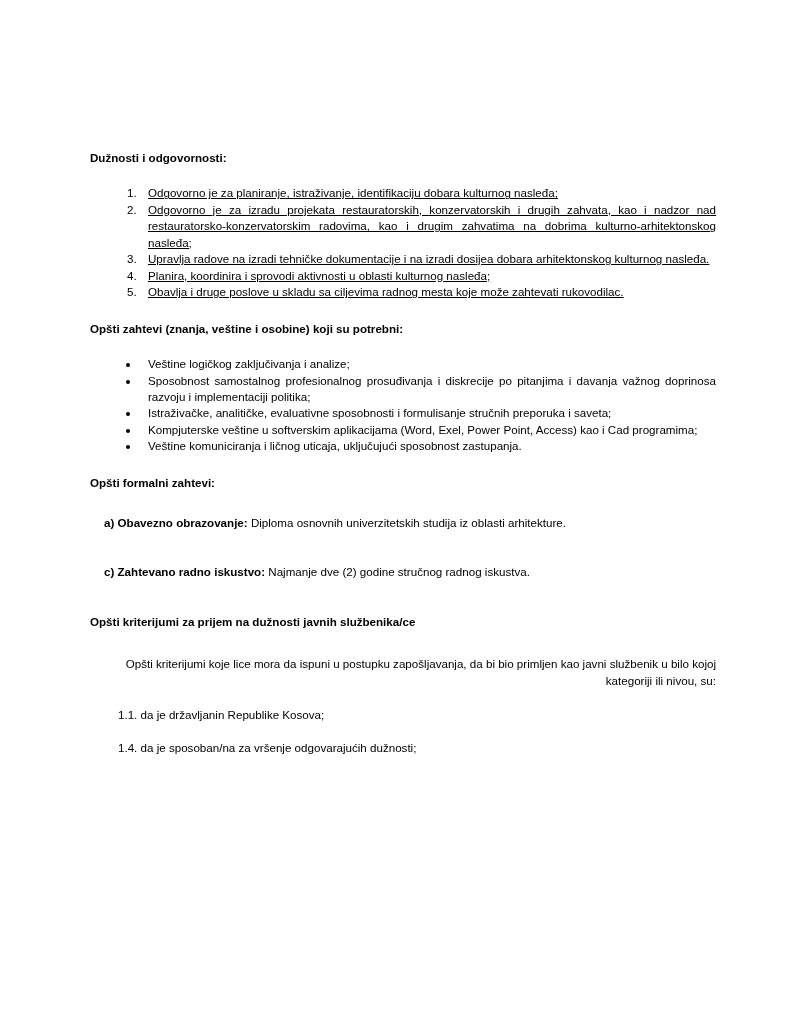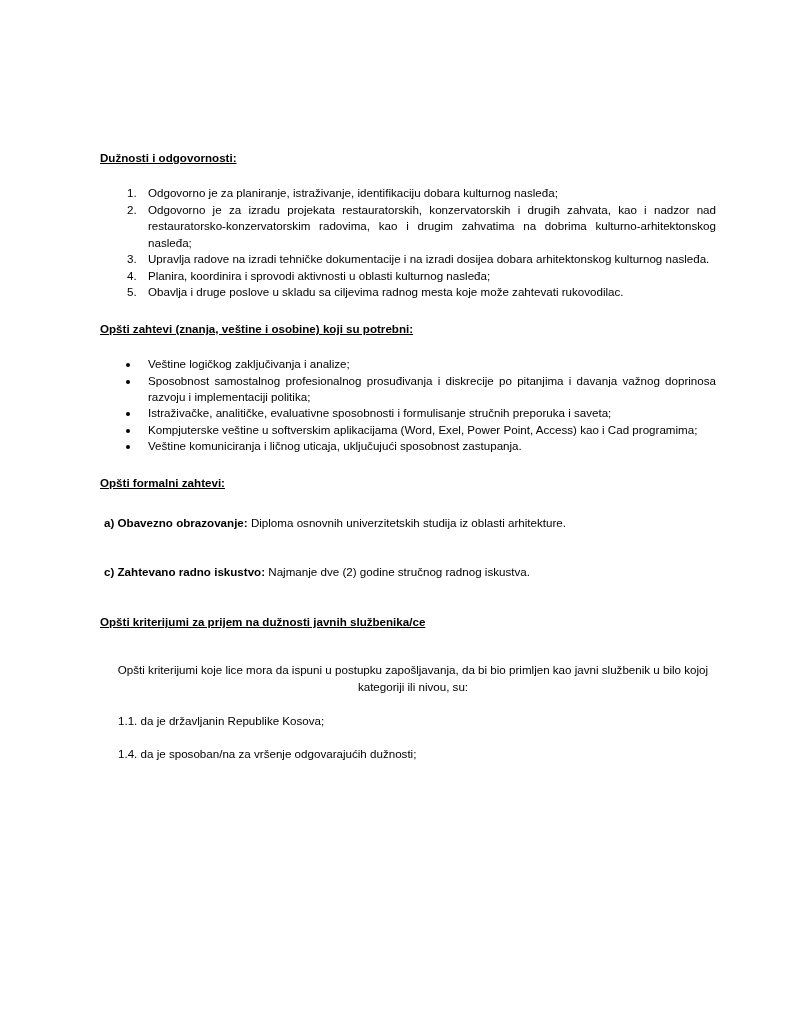--- a/index.html
+++ b/index.html
@@ -23,32 +23,32 @@
     padding: 150px 75px 40px 88px;
   }
   .doc {
     font-size: 11.6px;
     line-height: 1.42;
     text-align: justify;
   }
   .section-heading {
     font-weight: bold;
     font-size: 11.6px;
-    margin: 0 0 10px 12px;
-    text-decoration: underline;
+    margin: 0 0 10px 2px;
   }
   ol.numlist {
     margin: 0 0 0 0;
     padding-left: 52px;
     list-style-type: decimal;
   }
   ol.numlist > li {
     margin-bottom: 0px;
     padding-left: 8px;
     text-align: justify;
+    text-decoration: underline;
   }
   ul.bullist {
     margin: 0;
     padding-left: 52px;
     list-style-type: disc;
   }
   ul.bullist > li {
     margin-bottom: 0px;
     padding-left: 8px;
     text-align: justify;
@@ -61,22 +61,22 @@
     font-weight: bold;
   }
   .sub-item {
     margin: 0 0 16px 30px;
     text-align: left;
   }
   .spacer-lg { height: 20px; }
   .spacer-md { height: 14px; }
   .spacer-sm { height: 9px; }
   .crit-intro {
-    margin: 6px 0 18px 22px;
-    text-align: center;
+    margin: 0 0 18px 22px;
+    text-align: right;
     line-height: 1.5;
   }
 </style>
 </head>
 <body>
 
 <div class="page">
   <div class="doc">
 
     <p class="section-heading">Dužnosti i odgovornosti:</p>

